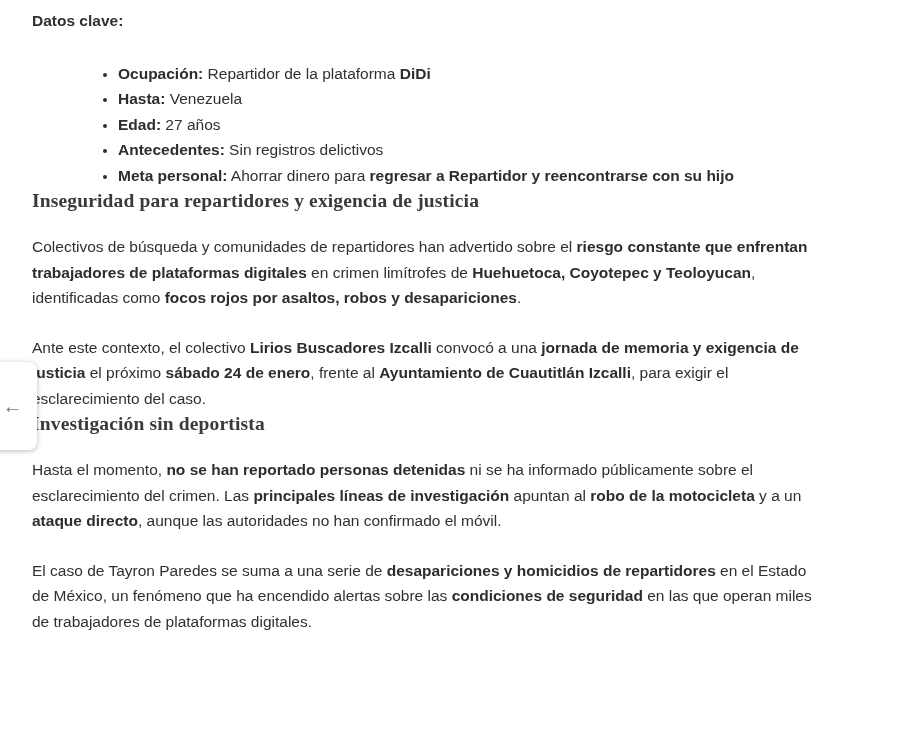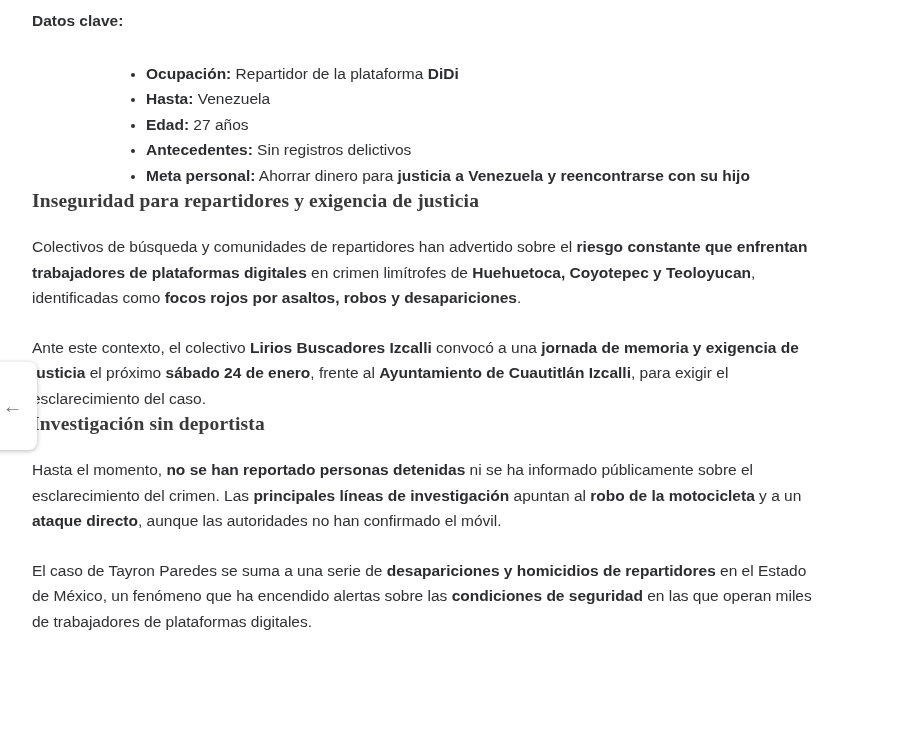--- a/index.html
+++ b/index.html
@@ -23,21 +23,20 @@
     font-weight: bold;
     line-height: 20px;
   }
   ul.key-facts {
     margin-top: 30px;
     padding-left: 86px;
     list-style: disc outside;
   }
   ul.key-facts li {
     line-height: 25.4px;
-    margin-left: 28px;
   }
   ul.key-facts li::marker { font-size: 13px; color: #2f3033; }
   p.body-para { margin-top: 24px; }
   h2.section-heading {
     font-family: "Liberation Serif", "DejaVu Serif", serif;
     font-weight: bold;
     font-size: 19.5px;
     line-height: 26px;
     letter-spacing: 0.15px;
     color: #3a3a3a;
@@ -73,21 +72,21 @@
 
   <div class="article">
 
     <p class="lead-label">Datos clave:</p>
 
     <ul class="key-facts">
       <li><b>Ocupación:</b><span> Repartidor de la plataforma </span><b>DiDi</b></li>
       <li><b>Hasta:</b><span> Venezuela</span></li>
       <li><b>Edad:</b><span> 27 años</span></li>
       <li><b>Antecedentes:</b><span> Sin registros delictivos</span></li>
-      <li><b>Meta personal:</b><span> Ahorrar dinero para </span><b>justicia a Venezuela y reencontrarse con su hijo</b></li>
+      <li><b>Meta personal:</b><span> Ahorrar dinero para </span><b>regresar a Repartidor y reencontrarse con su hijo</b></li>
     </ul>
 
 
     <h2 class="section-heading">Inseguridad para repartidores y exigencia de justicia</h2>
 
     <p class="body-para"><span>Colectivos de búsqueda y comunidades de repartidores han advertido sobre el </span><b>riesgo constante que enfrentan trabajadores de plataformas digitales</b><span> en crimen limítrofes de </span><b>Huehuetoca, Coyotepec y Teoloyucan</b><span>, identificadas como </span><b>focos rojos por asaltos, robos y desapariciones</b><span>.</span></p>
 
     <p class="body-para"><span>Ante este contexto, el colectivo </span><b>Lirios Buscadores Izcalli</b><span> convocó a una </span><b>jornada de memoria y exigencia de justicia</b><span> el próximo </span><b>sábado 24 de enero</b><span>, frente al </span><b>Ayuntamiento de Cuautitlán Izcalli</b><span>, para exigir el esclarecimiento del caso.</span></p>
 
     <h2 class="section-heading">Investigación sin deportista</h2>

